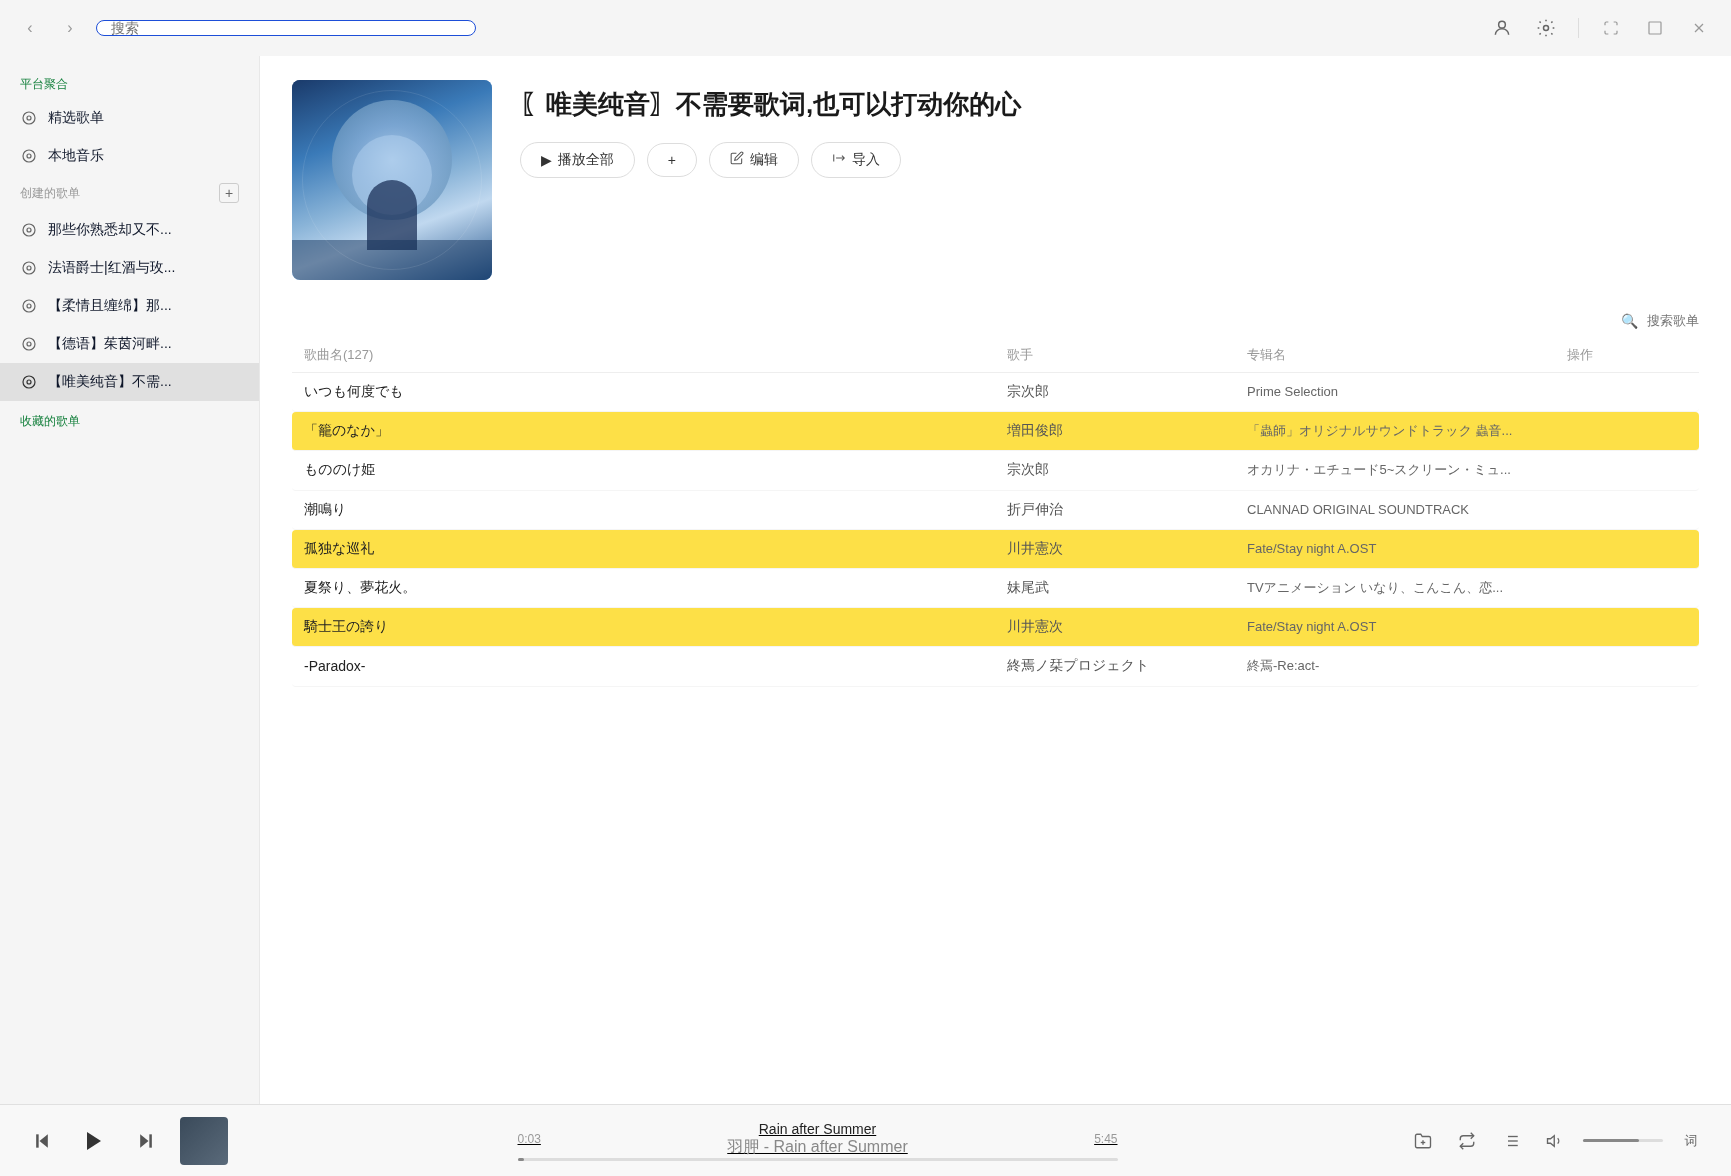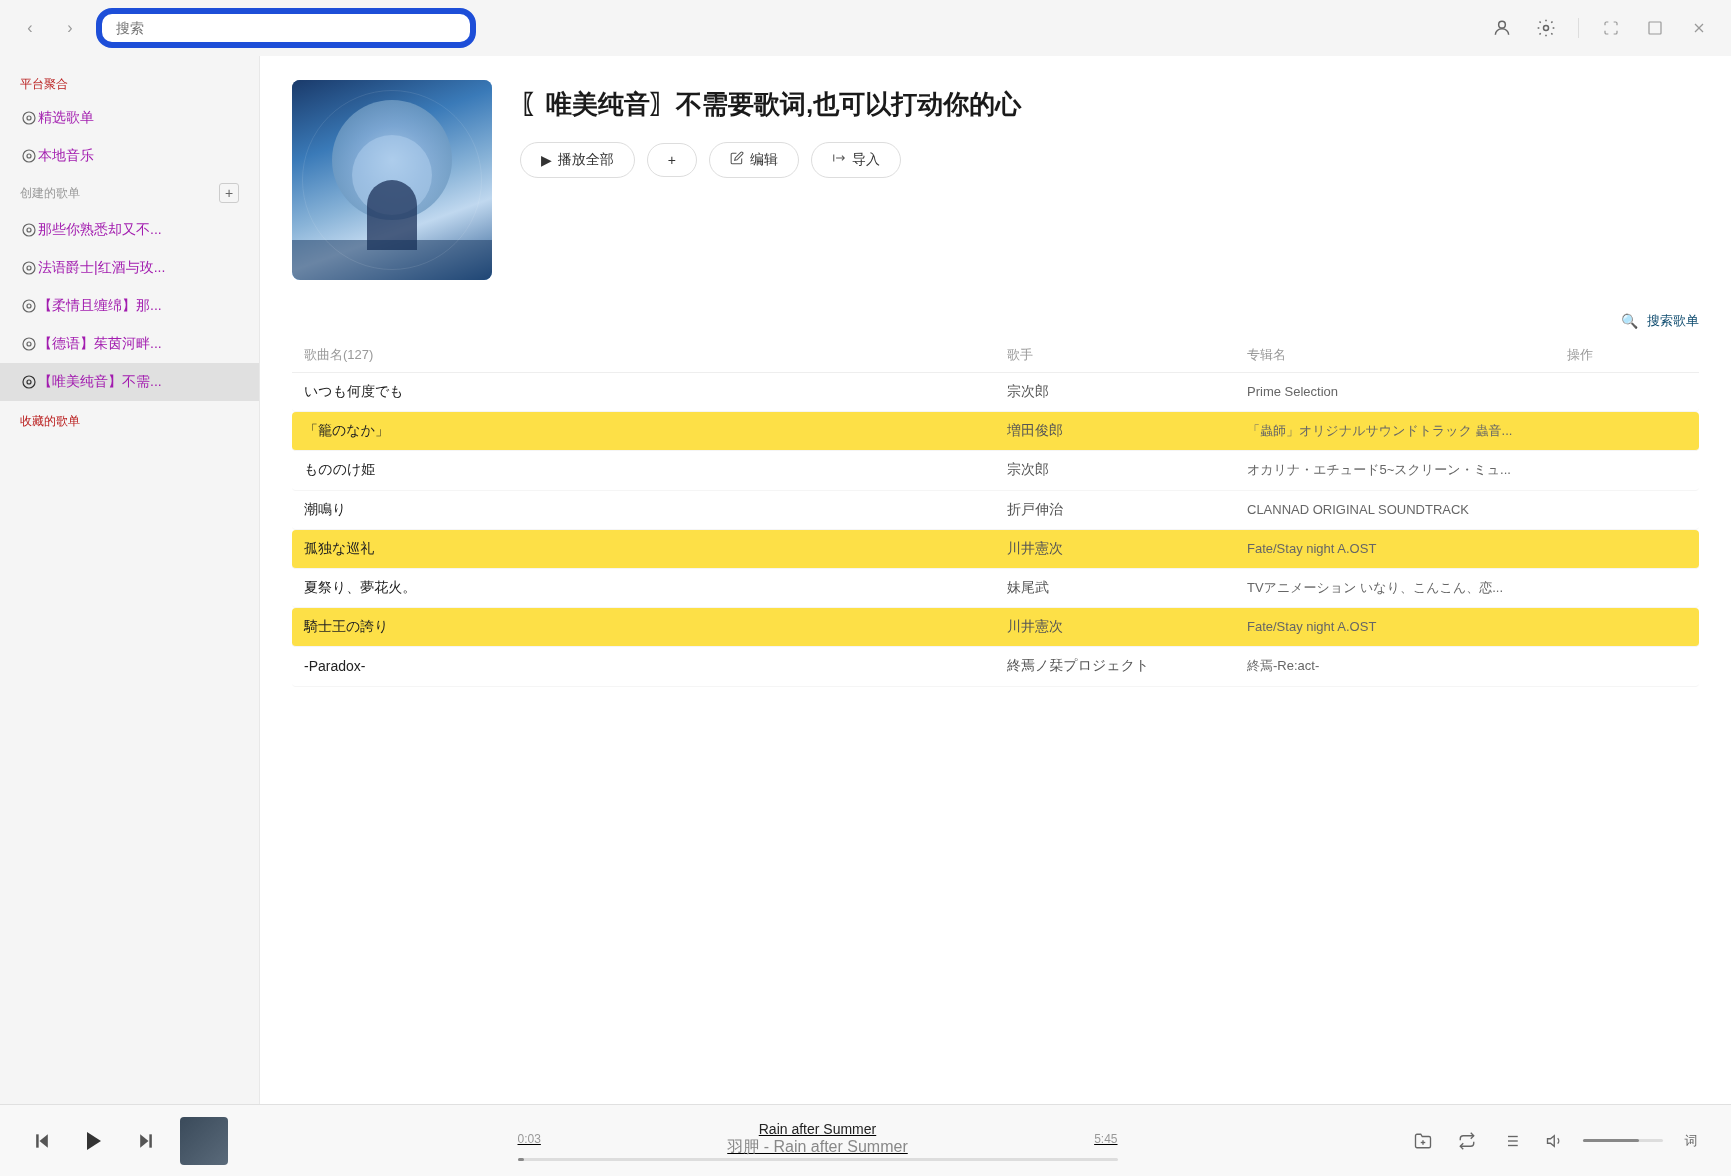--- a/index.html
+++ b/index.html
@@ -25,23 +25,23 @@
     }
     .nav-btn {
       width: 28px; height: 28px;
       border: none; background: none; cursor: pointer;
       color: #999; font-size: 16px;
       display: flex; align-items: center; justify-content: center;
       border-radius: 4px;
     }
     .search-bar {
       flex: 0 0 380px;
-      height: 40px;
+      height: 16px;
       background: #fff;
-      border: 6px solid #1d4ed8;
+      border: 1px solid #1d4ed8;
       border-radius: 16px;
       padding: 0 14px;
       font-size: 14px;
       outline: none;
       color: #be185d;
     }
     .title-bar-right {
       margin-left: auto;
       display: flex;
       align-items: center;
@@ -67,30 +67,31 @@
     .sidebar {
       width: 260px;
       background: #f5f5f5;
       flex-shrink: 0;
       padding: 8px 0;
       overflow-y: auto;
       border-right: 1px solid #e8e8e8;
     }
     .sidebar-section-title {
       font-size: 12px;
-      color: #b91c1c;
+      color: #15803d;
       padding: 12px 20px 6px;
     }
     .sidebar-item {
       display: flex;
       align-items: center;
       padding: 10px 20px;
       cursor: pointer;
+      gap: 10px;
       font-size: 14px;
-      color: #a21caf;
+      color: #0f172a;
       border-radius: 0;
     }
     .sidebar-item.active {
       background: #e0e0e0;
       font-weight: 500;
     }
     .sidebar-item .icon {
       width: 18px; height: 18px;
       display: flex; align-items: center; justify-content: center;
       color: #666; font-size: 16px;
@@ -194,21 +195,21 @@
       padding: 0 32px;
     }
     .track-search-bar {
       display: flex;
       align-items: center;
       justify-content: flex-end;
       padding: 8px 0 8px;
       gap: 8px;
     }
     .track-search-icon { color: #999; font-size: 14px; }
-    .track-search-text { font-size: 13px; color: #0c4a6e; }
+    .track-search-text { font-size: 13px; color: #737373; }
 
     .track-list-header {
       display: grid;
       grid-template-columns: 1fr 240px 320px 120px;
       padding: 8px 12px;
       border-bottom: 1px solid #eee;
       font-size: 13px;
       color: #999;
     }
     .track-row {

